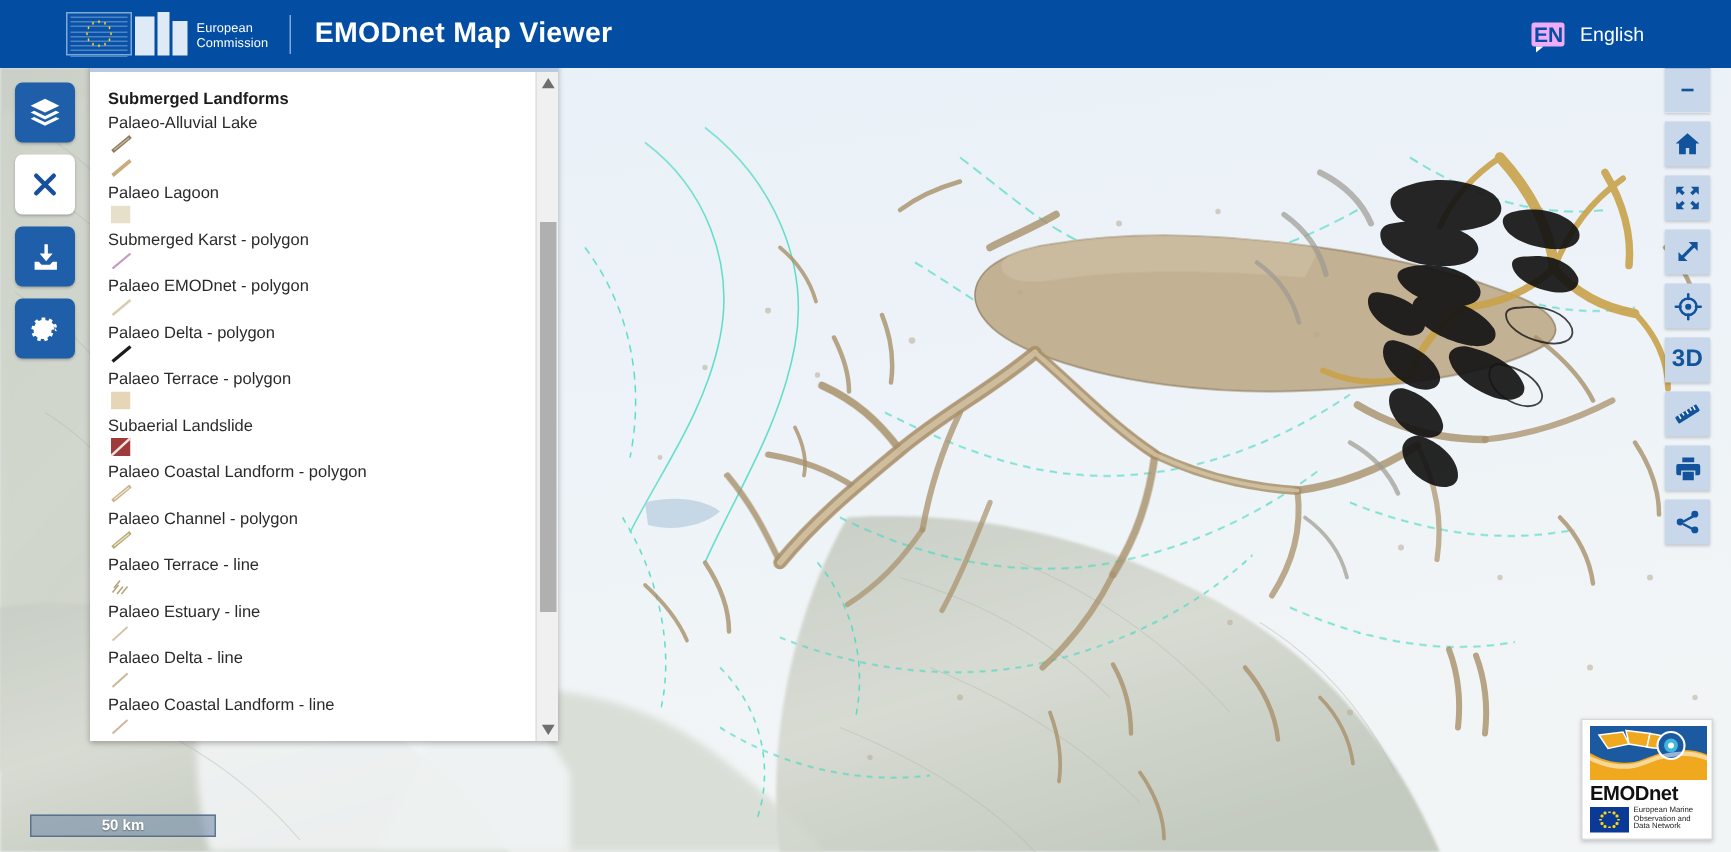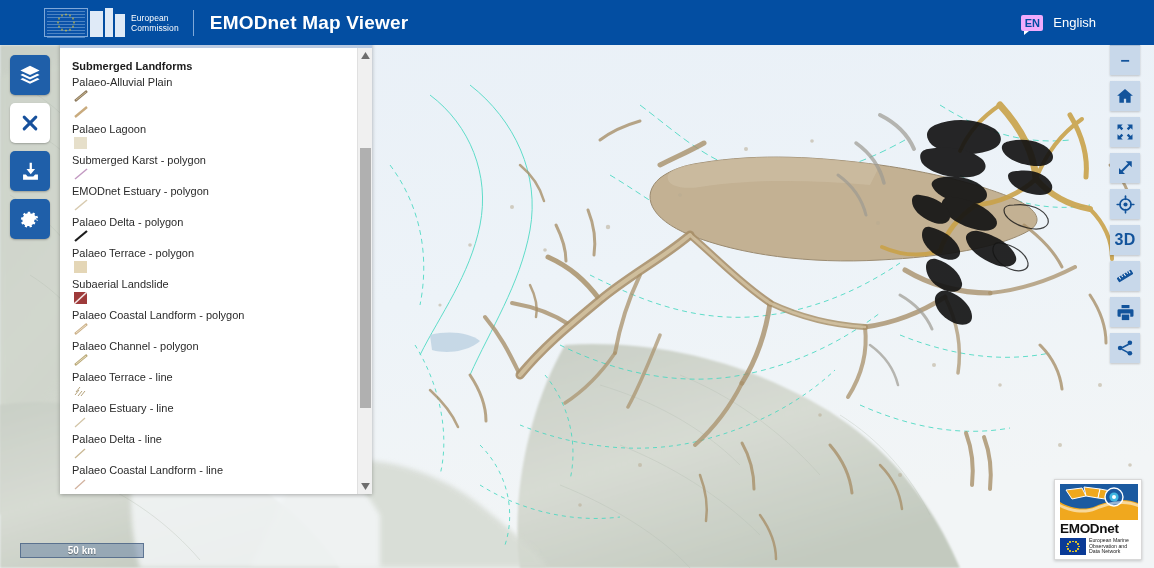--- a/index.html
+++ b/index.html
@@ -54,21 +54,21 @@
   }
   #app-title {
     color: #ffffff; font-size: 19px; font-weight: bold; letter-spacing: .2px;
   }
   #lang-select {
     position: absolute; right: 58px; top: 50%; transform: translateY(-50%);
     display: flex; align-items: center; cursor: pointer;
   }
   .lang-badge {
     width: 22px; height: 16px; background: #f0abfc; color: #034ea2;
-    font-size: 11px; font-weight: bold; border-radius: 2px;
+    font-size: 14px; font-weight: bold; border-radius: 2px;
     display: flex; align-items: center; justify-content: center;
     position: relative;
   }
   .lang-badge::after {
     content: ""; position: absolute; left: 3px; bottom: -4px;
     border-left: 5px solid #ffffff;
     border-bottom: 4px solid transparent;
   }
   #lang-label { color: #ffffff; font-size: 13px; margin-left: 10px; }
 
@@ -485,21 +485,21 @@
 
   <div id="legend-panel">
     <div id="legend-header">
       <div id="legend-title">Legend</div>
     </div>
     <div id="legend-body-wrap">
       <div id="legend-body">
         <div class="legend-group-title">Submerged Landforms</div>
 
       <div class="legend-entry">
-            <div class="le-label">Palaeo-Alluvial Plain</div>
+            <div class="le-label">Palaeo-Alluvial Lake</div>
             <div class="le-swatch">
               <svg width="16" height="12">
                 <line x1="1" y1="11" x2="13" y2="1" stroke="#8d7a5e" stroke-width="2.6"></line>
                 <line x1="2" y1="10" x2="12" y2="2" stroke="#c9b78f" stroke-width="1"></line>
               </svg>
             </div>
           </div>
           <div class="legend-entry">
             <div class="le-swatch">
               <svg width="16" height="12">
@@ -517,21 +517,21 @@
           </div>
           <div class="legend-entry">
             <div class="le-label">Submerged Karst - polygon</div>
             <div class="le-swatch">
               <svg width="16" height="12">
                 <line x1="1" y1="11" x2="13" y2="1" stroke="#c39ac2" stroke-width="1.5"></line>
               </svg>
             </div>
           </div>
           <div class="legend-entry">
-            <div class="le-label">EMODnet Estuary - polygon</div>
+            <div class="le-label">Palaeo EMODnet - polygon</div>
             <div class="le-swatch">
               <svg width="16" height="12">
                 <line x1="1" y1="11" x2="13" y2="1" stroke="#d8cbb0" stroke-width="1.6"></line>
               </svg>
             </div>
           </div>
           <div class="legend-entry">
             <div class="le-label">Palaeo Delta - polygon</div>
             <div class="le-swatch">
               <svg width="16" height="12">

